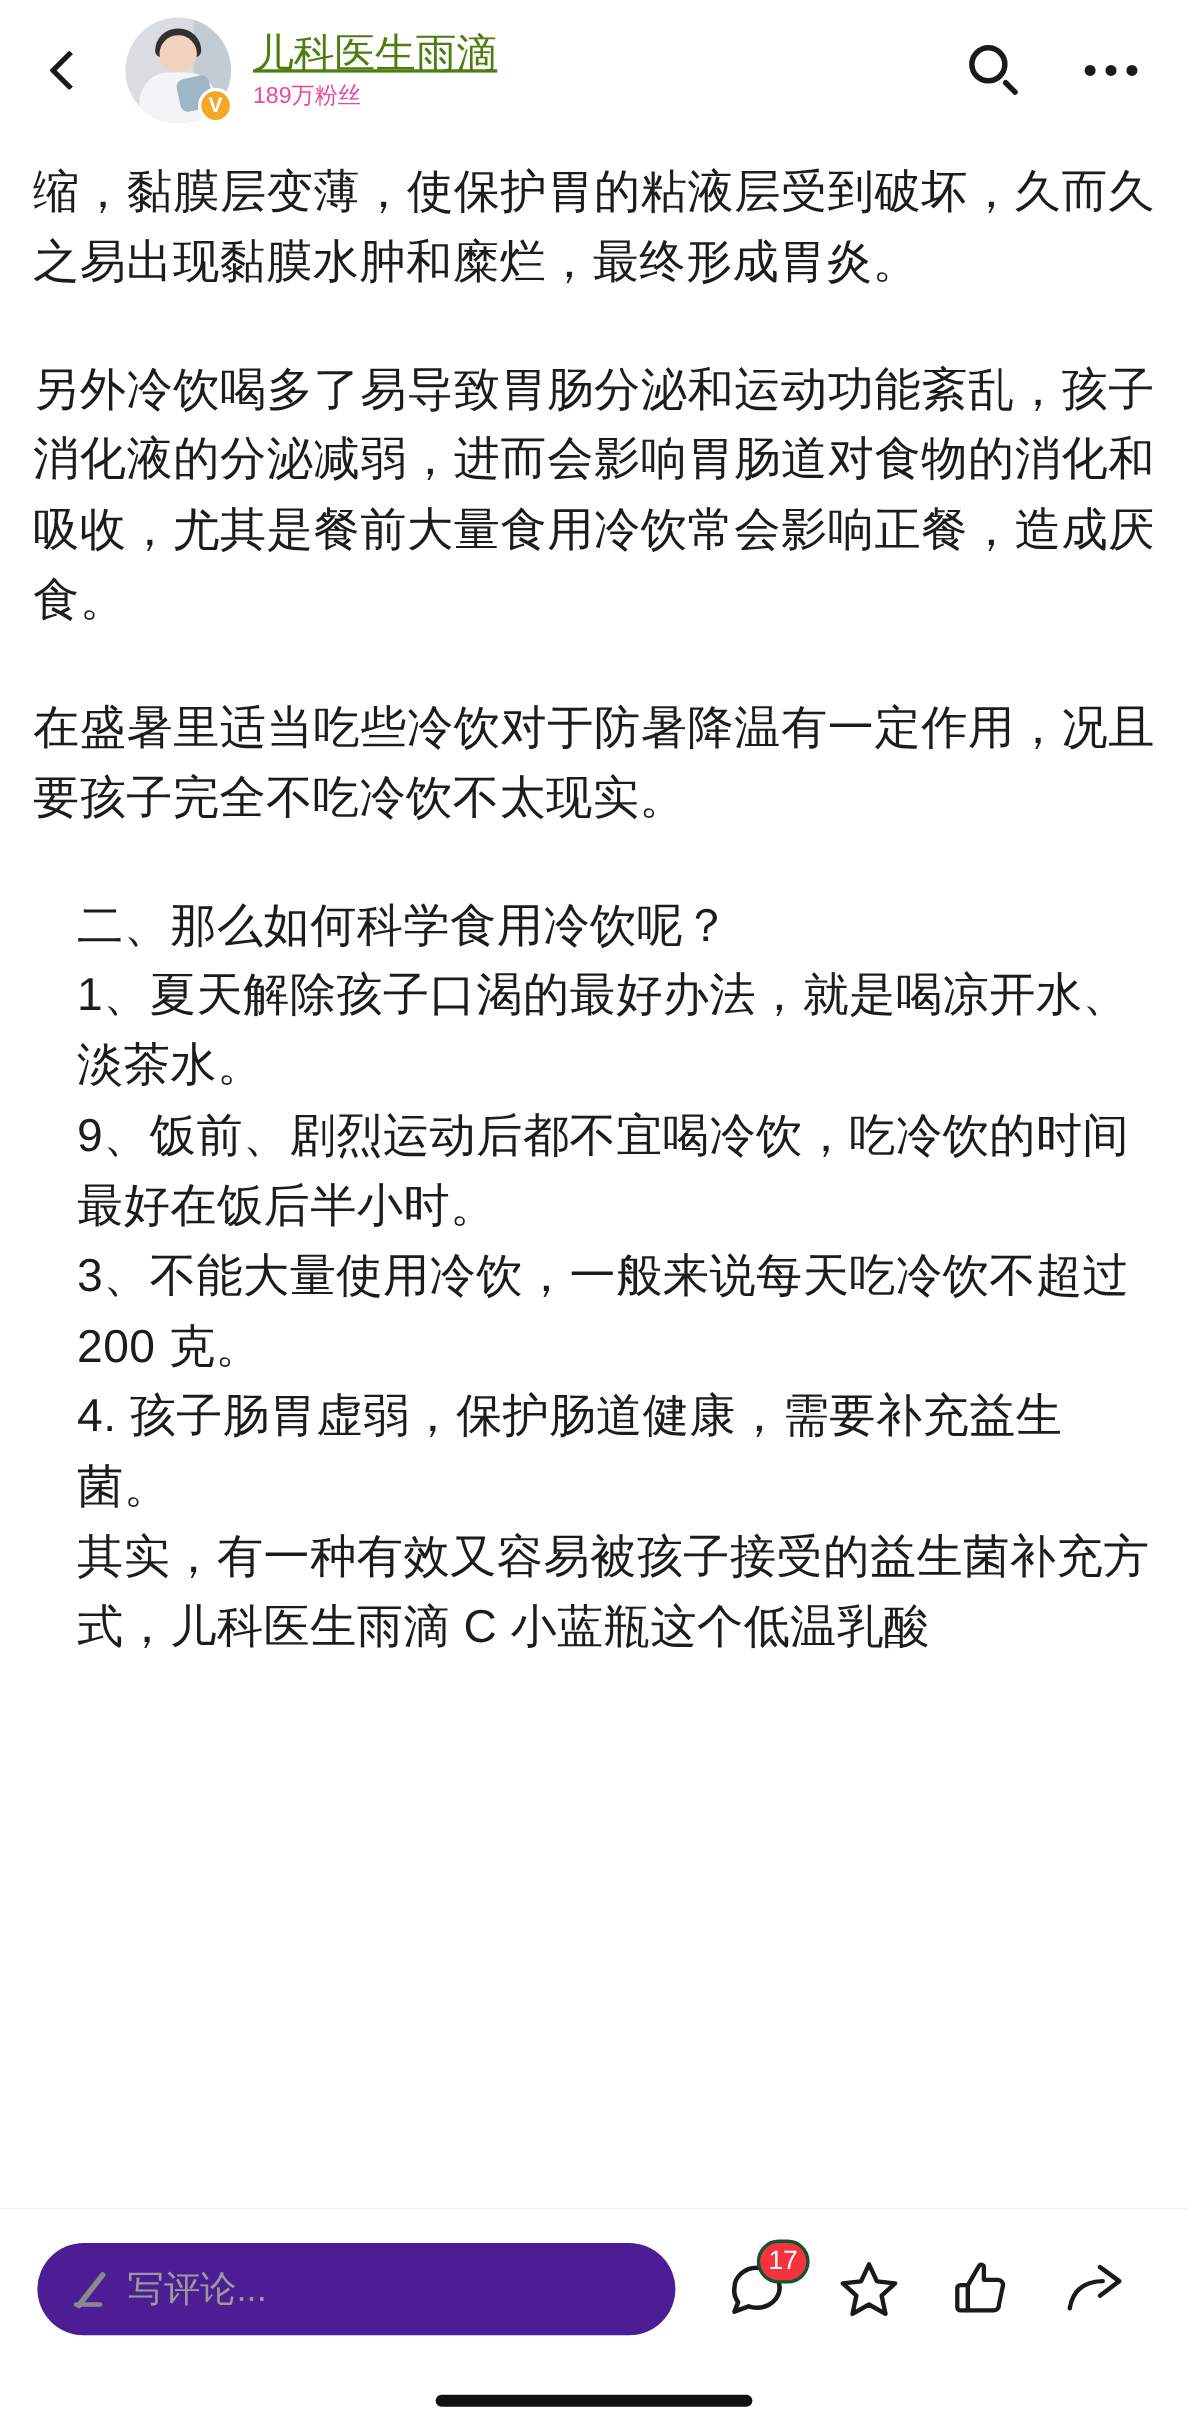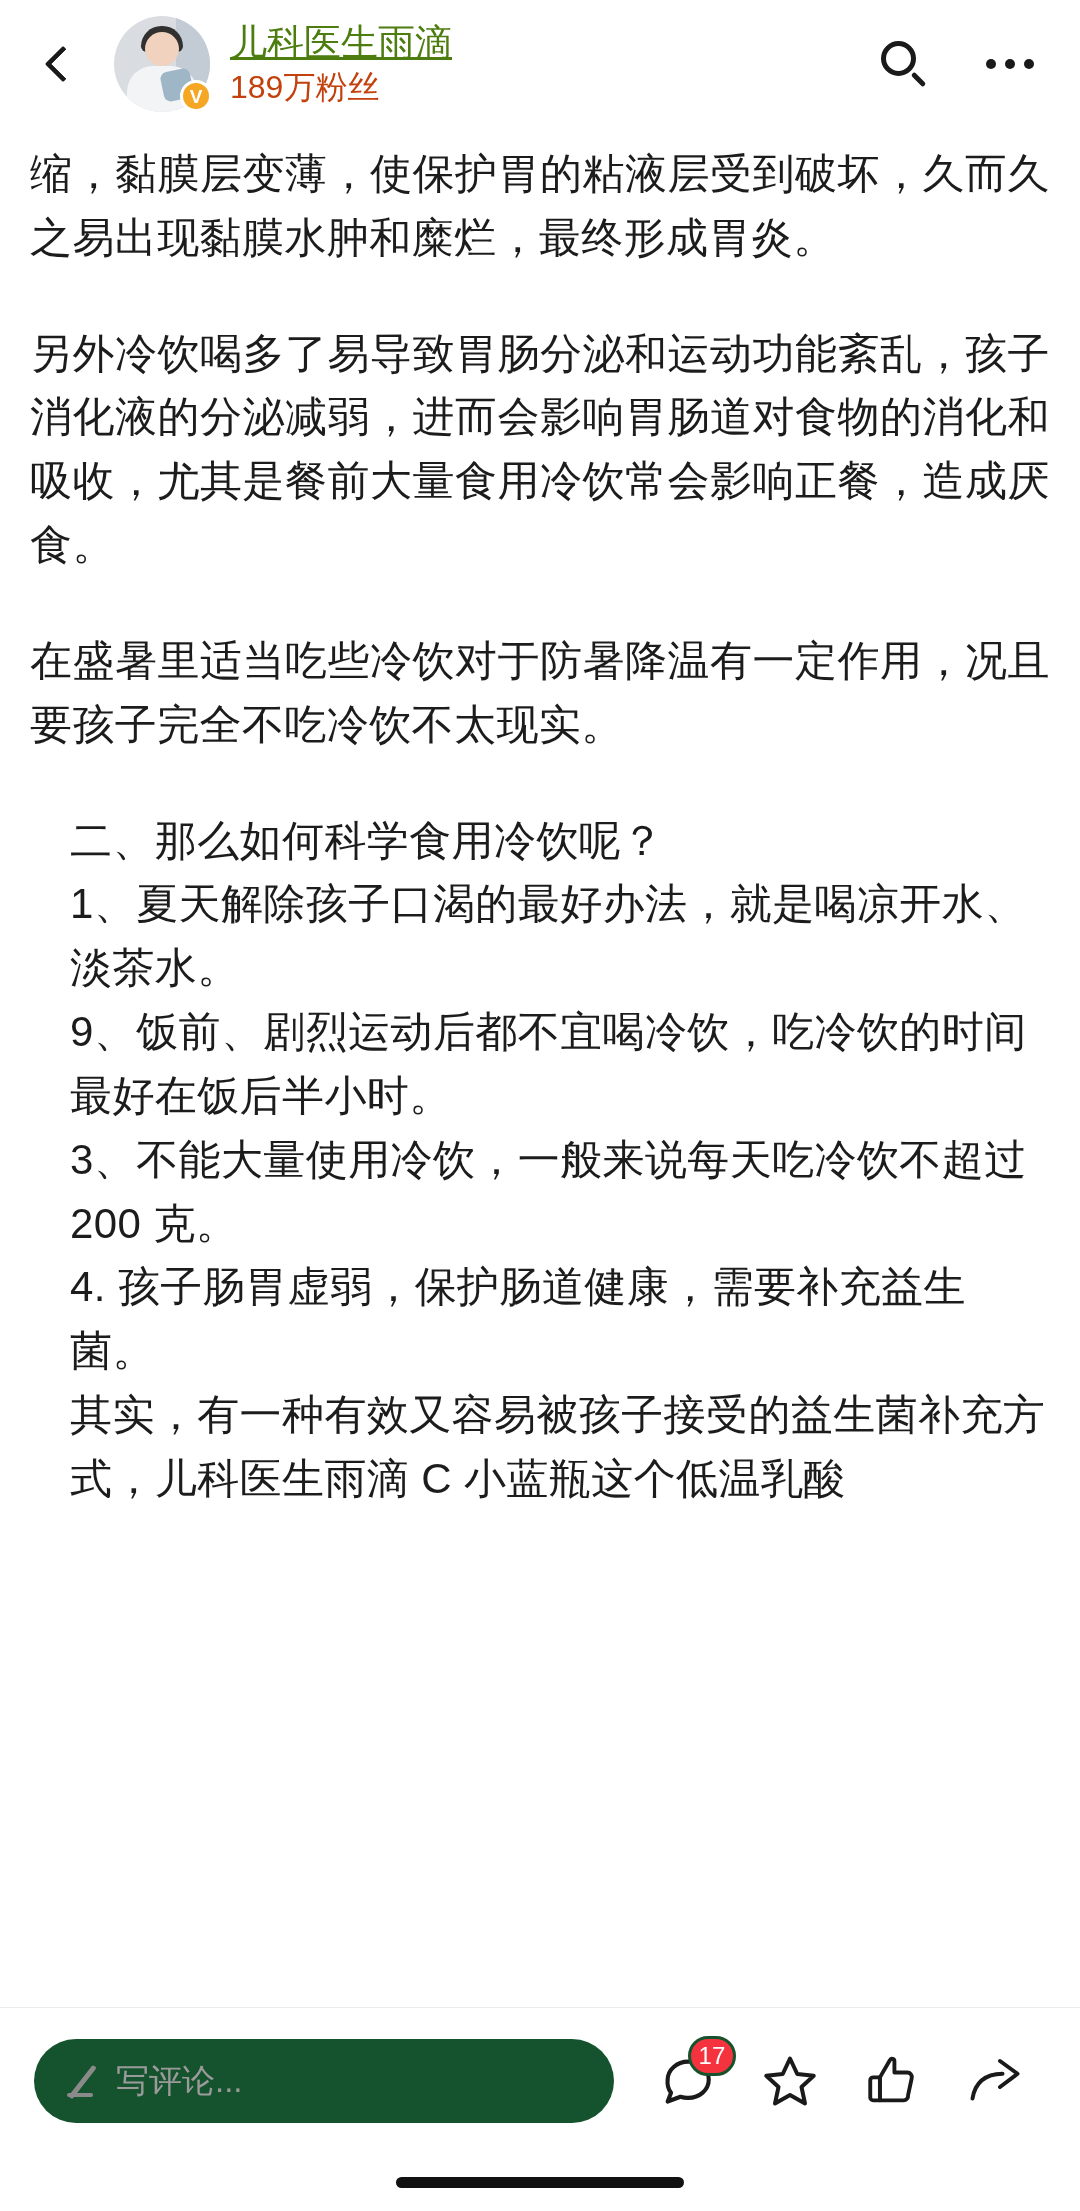--- a/index.html
+++ b/index.html
@@ -129,22 +129,22 @@
     min-width: 0;
   }
   .author-name {
     font-size: 37px;
     color: #4d7c0f;
     line-height: 1.1;
     white-space: nowrap;
     text-decoration: underline;
   }
   .author-fans {
-    font-size: 32px;
-    color: #c2410c;
+    font-size: 21px;
+    color: #ec4899;
     line-height: 1.1;
     white-space: nowrap;
   }
   .header-actions {
     display: flex;
     align-items: center;
     gap: 34px;
     flex: 0 0 auto;
     margin-left: 10px;
   }
@@ -220,21 +220,21 @@
     border-top: 1px solid #ececec;
     display: flex;
     align-items: center;
     padding: 0 34px;
     gap: 0;
   }
   .comment-box {
     flex: 0 0 580px;
     height: 84px;
     border-radius: 42px;
-    background: #14532d;
+    background: #4c1d95;
     display: flex;
     align-items: center;
     padding: 0 30px;
     gap: 18px;
     cursor: text;
   }
   .pen-icon {
     width: 34px; height: 34px;
     position: relative;
     flex: 0 0 34px;

